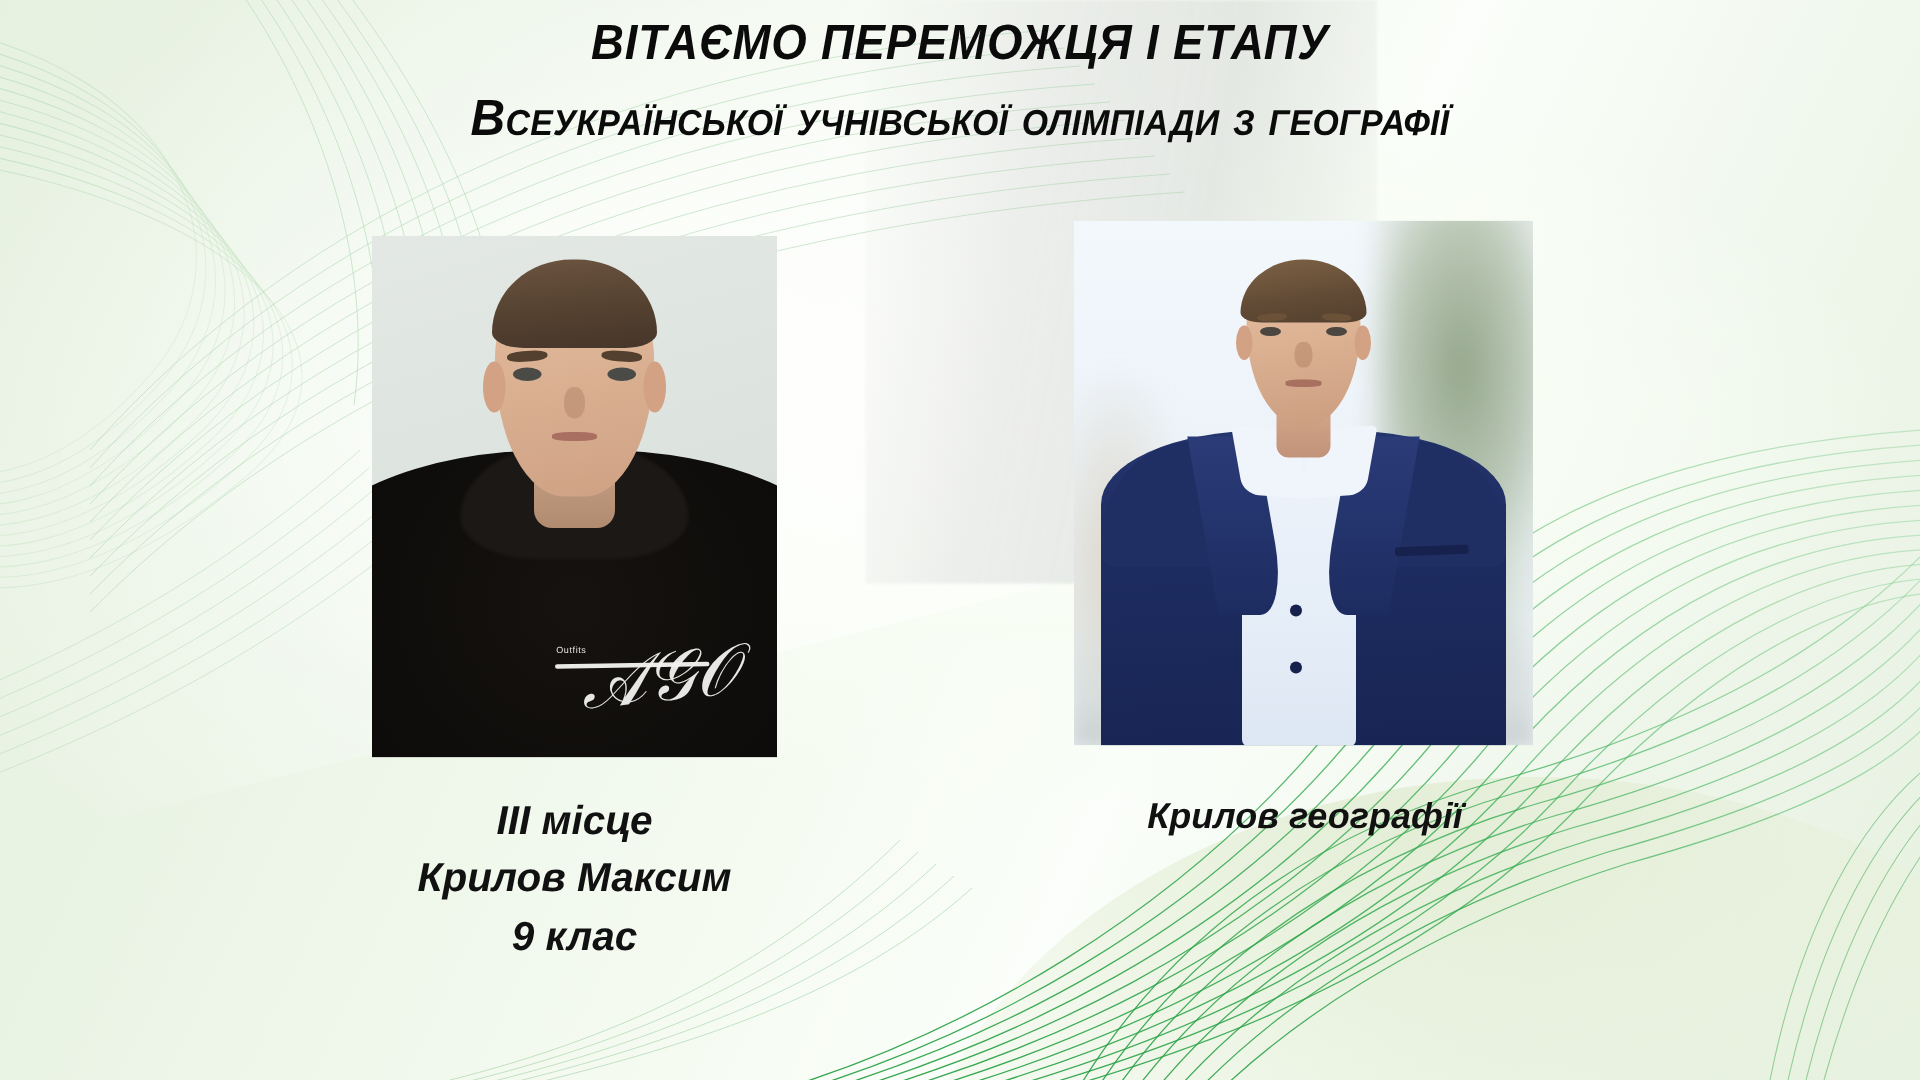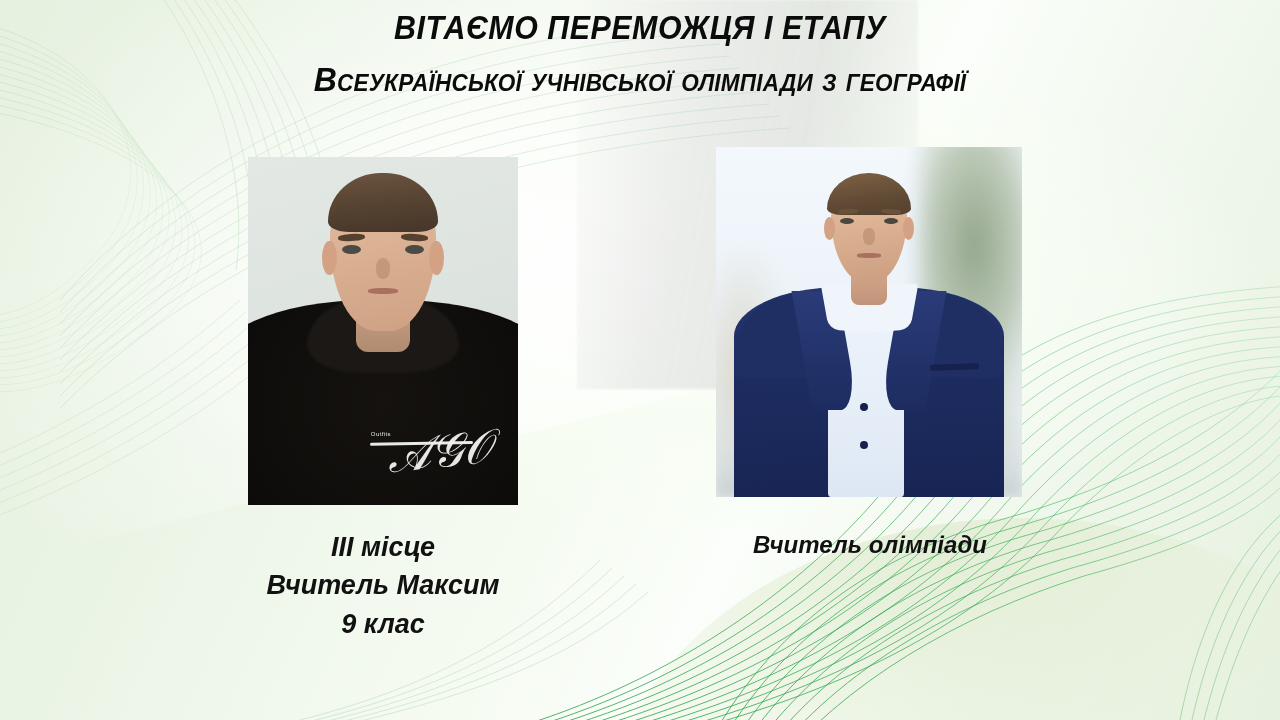--- a/index.html
+++ b/index.html
@@ -569,21 +569,21 @@
       <div class="tea-brow r"></div>
       <div class="tea-eye l"></div>
       <div class="tea-eye r"></div>
       <div class="tea-nose"></div>
       <div class="tea-mouth"></div>
     </div>
   </div>
 
   <div class="caption" id="caption-student">
     <span class="ln">III місце</span>
-    <span class="ln">Вчитель Максим</span>
+    <span class="ln">Крилов Максим</span>
     <span class="ln">9 клас</span>
   </div>
 
   <div class="caption" id="caption-teacher">
-    <span class="ln">Вчитель олімпіади</span>
+    <span class="ln">Крилов географії</span>
   </div>
 
 </div>
 
 </body></html>

